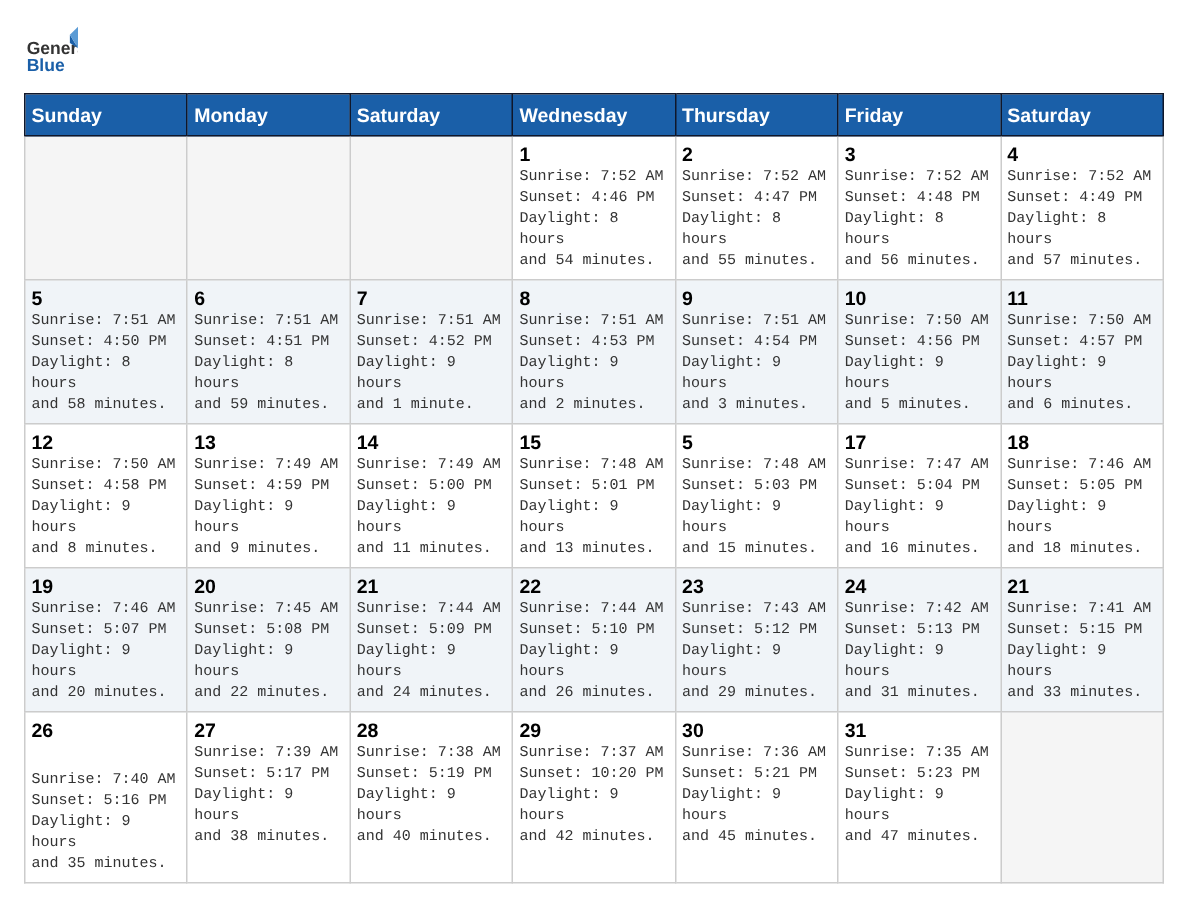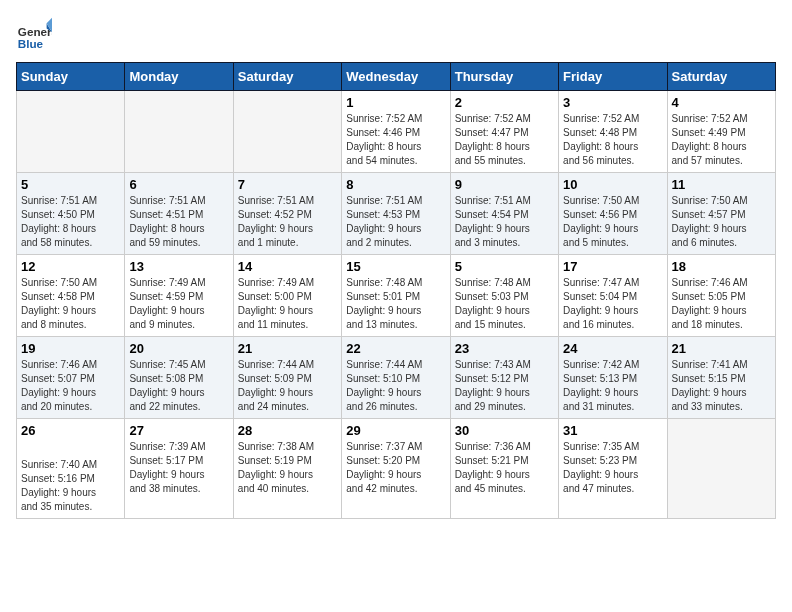--- a/index.html
+++ b/index.html
@@ -66,20 +66,21 @@
     .day-number {
       font-size: 13px;
       font-weight: bold;
       margin-bottom: 2px;
       color: #000;
     }
     .day-info {
       font-size: 10px;
       color: #333;
       line-height: 1.4;
+      font-family: Liberation Mono, monospace;
     }
     .row-shade td {
       background: #f0f4f8;
     }
   </style>
 </head>
 <body>
 
 <div class="header">
   <div class="logo">
@@ -313,21 +314,21 @@
         <td>
           <div class="day-number">28</div>
           <div class="day-info" style="white-space: pre-line;">Sunrise: 7:38 AM
 Sunset: 5:19 PM
 Daylight: 9 hours
 and 40 minutes.</div>
         </td>
         <td>
           <div class="day-number">29</div>
           <div class="day-info" style="white-space: pre-line;">Sunrise: 7:37 AM
-Sunset: 5:20 PM
+Sunset: 10:20 PM
 Daylight: 9 hours
 and 42 minutes.</div>
         </td>
         <td>
           <div class="day-number">30</div>
           <div class="day-info" style="white-space: pre-line;">Sunrise: 7:36 AM
 Sunset: 5:21 PM
 Daylight: 9 hours
 and 45 minutes.</div>
         </td>

